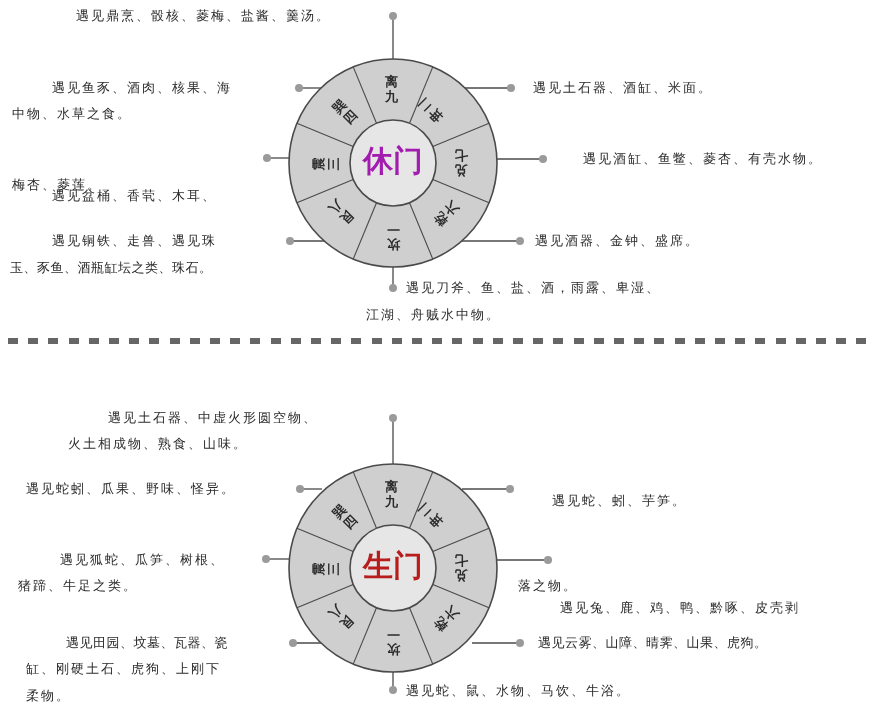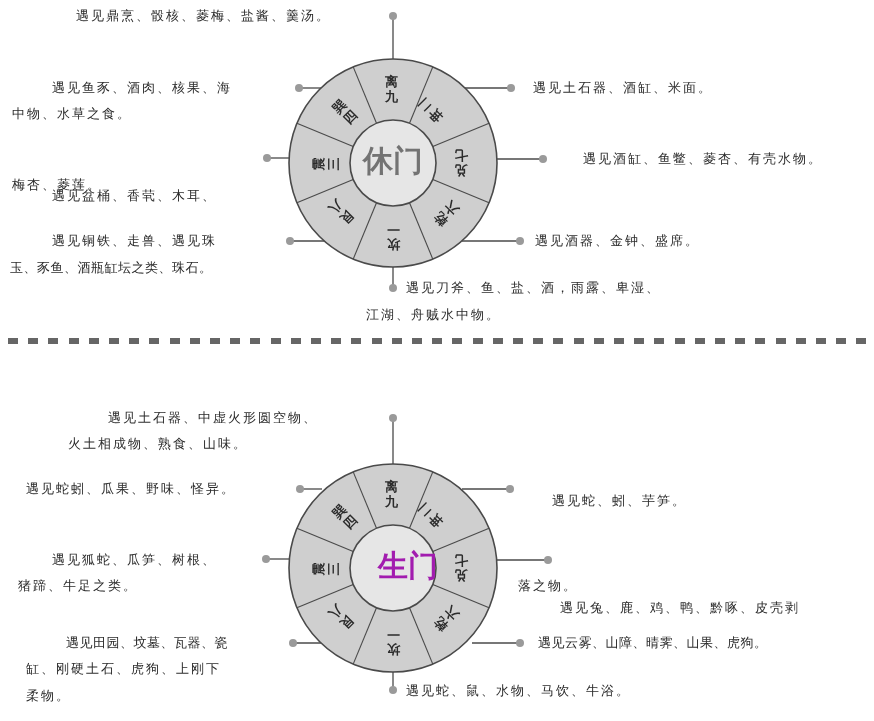--- a/index.html
+++ b/index.html
@@ -75,33 +75,33 @@
 
   <g transform="translate(393,163)">
     <use href="#wheel"></use>
   </g>
   <g transform="translate(393,568)">
     <use href="#wheel"></use>
   </g>
 </svg>
 
 <div>
-  <div style="position:absolute;left:353px;top:141px;width:80px;text-align:center;font:bold 30px 'DejaVu Sans',sans-serif;color:#737373;">休门</div>
+  <div style="position:absolute;left:353px;top:141px;width:80px;text-align:center;font:bold 30px 'DejaVu Sans',sans-serif;color:#a21caf;">休门</div>
   <div style="position:absolute;left:385px;top:74px;width:15px;font:bold 13px/15px 'DejaVu Sans',sans-serif;word-break:break-all;">离九</div>
   <div style="position:absolute;left:422px;top:96px;width:15px;font:bold 13px/15px 'DejaVu Sans',sans-serif;word-break:break-all;transform:rotate(135deg);">坤二</div>
   <div style="position:absolute;left:453px;top:148px;width:15px;font:bold 13px/15px 'DejaVu Sans',sans-serif;word-break:break-all;transform:rotate(180deg);">兑七</div>
   <div style="position:absolute;left:438px;top:198px;width:15px;font:bold 13px/15px 'DejaVu Sans',sans-serif;word-break:break-all;transform:rotate(225deg);">乾六</div>
   <div style="position:absolute;left:385px;top:222px;width:15px;font:bold 13px/15px 'DejaVu Sans',sans-serif;word-break:break-all;transform:rotate(180deg);">坎一</div>
   <div style="position:absolute;left:333px;top:198px;width:15px;font:bold 13px/15px 'DejaVu Sans',sans-serif;word-break:break-all;transform:rotate(135deg);">艮八</div>
   <div style="position:absolute;left:318px;top:148px;width:15px;font:bold 13px/15px 'DejaVu Sans',sans-serif;word-break:break-all;transform:rotate(-90deg);">震三</div>
   <div style="position:absolute;left:338px;top:96px;width:15px;font:bold 13px/15px 'DejaVu Sans',sans-serif;word-break:break-all;transform:rotate(-45deg);">巽四</div>
 </div>
 
 <div>
-  <div style="position:absolute;left:368px;top:546px;width:80px;text-align:center;font:bold 30px 'DejaVu Sans',sans-serif;color:#a21caf;">生门</div>
+  <div style="position:absolute;left:353px;top:546px;width:80px;text-align:center;font:bold 30px 'DejaVu Sans',sans-serif;color:#b91c1c;">生门</div>
   <div style="position:absolute;left:385px;top:479px;width:15px;font:bold 13px/15px 'DejaVu Sans',sans-serif;word-break:break-all;">离九</div>
   <div style="position:absolute;left:422px;top:501px;width:15px;font:bold 13px/15px 'DejaVu Sans',sans-serif;word-break:break-all;transform:rotate(135deg);">坤二</div>
   <div style="position:absolute;left:453px;top:553px;width:15px;font:bold 13px/15px 'DejaVu Sans',sans-serif;word-break:break-all;transform:rotate(180deg);">兑七</div>
   <div style="position:absolute;left:438px;top:603px;width:15px;font:bold 13px/15px 'DejaVu Sans',sans-serif;word-break:break-all;transform:rotate(225deg);">乾六</div>
   <div style="position:absolute;left:385px;top:627px;width:15px;font:bold 13px/15px 'DejaVu Sans',sans-serif;word-break:break-all;transform:rotate(180deg);">坎一</div>
   <div style="position:absolute;left:333px;top:603px;width:15px;font:bold 13px/15px 'DejaVu Sans',sans-serif;word-break:break-all;transform:rotate(135deg);">艮八</div>
   <div style="position:absolute;left:318px;top:553px;width:15px;font:bold 13px/15px 'DejaVu Sans',sans-serif;word-break:break-all;transform:rotate(-90deg);">震三</div>
   <div style="position:absolute;left:338px;top:501px;width:15px;font:bold 13px/15px 'DejaVu Sans',sans-serif;word-break:break-all;transform:rotate(-45deg);">巽四</div>
 </div>
 
@@ -116,21 +116,21 @@
 <div class="txt" style="left:558px;top:147px;margin-left:25px;">遇见酒缸、鱼鳖、菱杏、有壳水物。</div>
 <div class="txt" style="left:535px;top:229px;">遇见酒器、金钟、盛席。</div>
 <div class="txt" style="left:406px;top:276px;">遇见刀斧、鱼、盐、酒，雨露、卑湿、</div>
 <div class="txt" style="left:366px;top:303px;">江湖、舟贼水中物。</div>
 
 <div class="divider"></div>
 
 <div class="txt" style="left:108px;top:406px;">遇见土石器、中虚火形圆空物、</div>
 <div class="txt" style="left:68px;top:432px;">火土相成物、熟食、山味。</div>
 <div class="txt" style="left:26px;top:477px;text-align:right;">遇见蛇蚓、瓜果、野味、怪异。</div>
-<div class="txt" style="left:52px;top:548px;text-align:right;">遇见狐蛇、瓜笋、树根、</div>
+<div class="txt" style="left:60px;top:548px;text-align:right;">遇见狐蛇、瓜笋、树根、</div>
 <div class="txt" style="left:18px;top:574px;">猪蹄、牛足之类。</div>
 <div class="txt" style="left:66px;top:631px;letter-spacing:0.5px;">遇见田园、坟墓、瓦器、瓷</div>
 <div class="txt" style="left:26px;top:657px;">缸、刚硬土石、虎狗、上刚下</div>
 <div class="txt" style="left:26px;top:684px;text-align:right;">柔物。</div>
 <div class="txt" style="left:552px;top:477px;margin-top:12px;">遇见蛇、蚓、芋笋。</div>
 <div class="txt" style="left:560px;top:548px;margin-top:48px;">遇见兔、鹿、鸡、鸭、黔啄、皮壳剥</div>
 <div class="txt" style="left:518px;top:574px;">落之物。</div>
 <div class="txt" style="left:538px;top:631px;letter-spacing:0.5px;">遇见云雾、山障、晴霁、山果、虎狗。</div>
 <div class="txt" style="left:406px;top:679px;">遇见蛇、鼠、水物、马饮、牛浴。</div>
 

